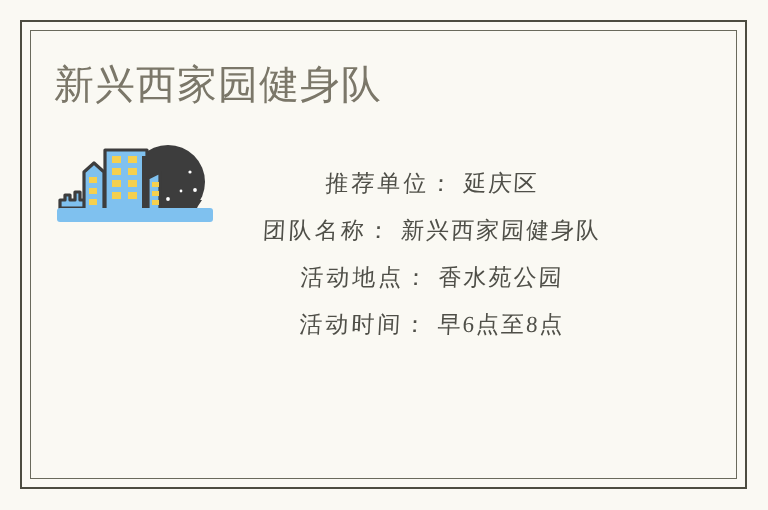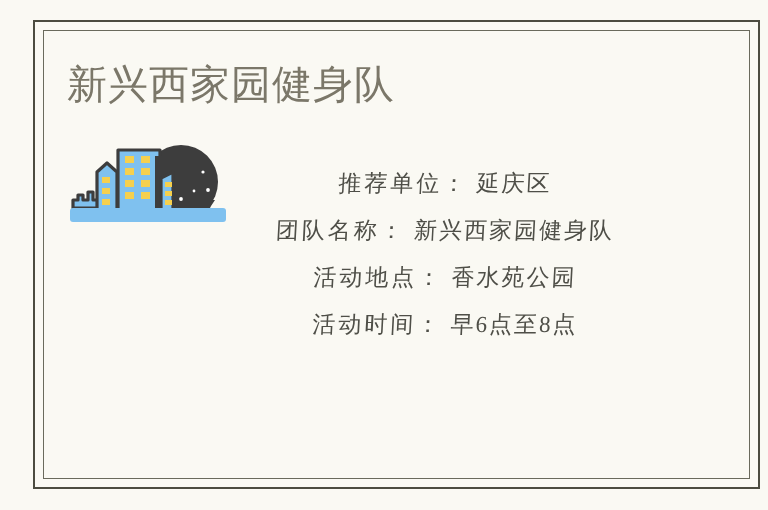--- a/index.html
+++ b/index.html
@@ -16,21 +16,20 @@
   }
 
   
   .card {
     position: absolute;
     left: 0;
     top: 0;
     width: 648px;
     height: 510px;
     background: #faf9f3;
-    margin-left: 13px;
   }
   .frame-outer {
     position: absolute;
     left: 20px;
     top: 20px;
     width: 727px;
     height: 469px;
     border: 2px solid #4c4c40;
     box-sizing: border-box;
   }

